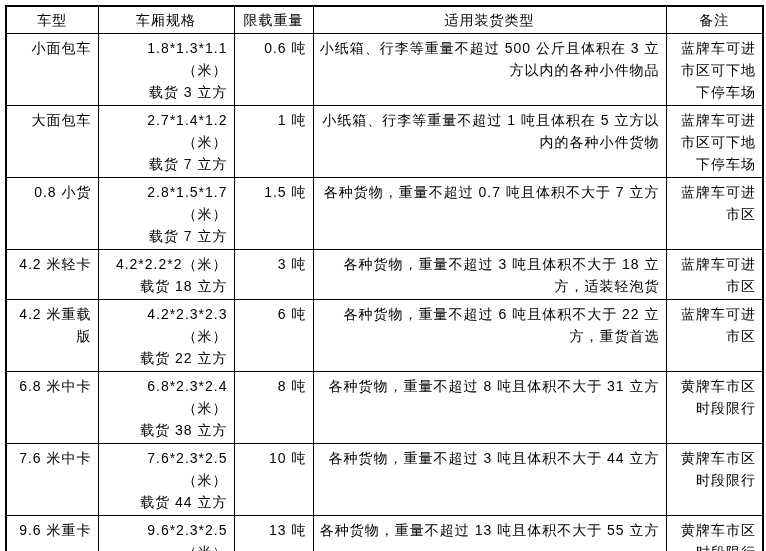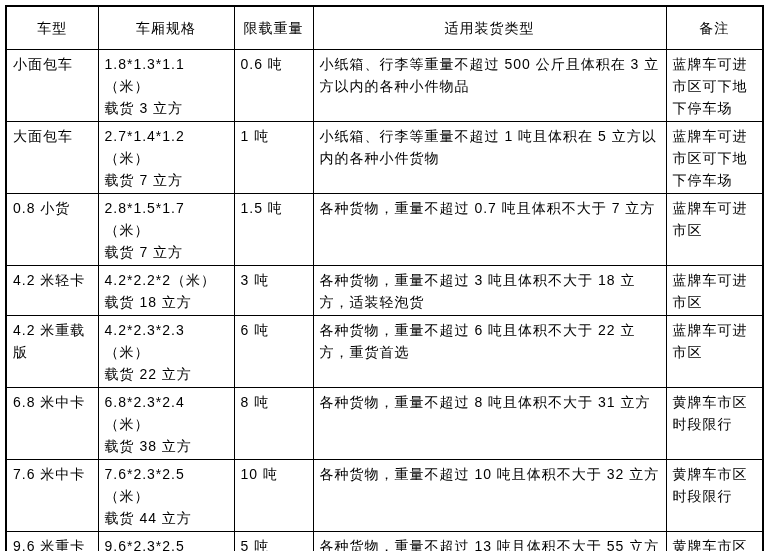--- a/index.html
+++ b/index.html
@@ -24,24 +24,24 @@
     font-size: 14px;
     letter-spacing: 1px;
     line-height: 22px;
     overflow: hidden;
   }
   .vehicle-table th {
     font-weight: normal;
     text-align: center;
     vertical-align: middle;
     height: 26px;
-    padding: 8px 2px;
+    padding: 0 2px;
   }
   .vehicle-table td {
-    text-align: left;
+    text-align: right;
     vertical-align: top;
     padding: 3px 6px 2px 6px;
   }
   tr.r-xl  { height: 68px; }
   tr.r-md  { height: 47px; }
   tr.r-sm  { height: 46px; margin-left: 44px; }
   tr.r-xs  { height: 44px; }
 </style>
 </head>
 <body>
@@ -130,29 +130,29 @@
       <td><span>黄牌车市区时段限行</span></td>
     </tr>
 
     <tr class="r-md">
       <td><span>7.6 米中卡</span></td>
       <td>
             <div>7.6*2.3*2.5（米）</div>
             <div>载货 44 立方</div>
           </td>
       <td><span>10 吨</span></td>
-      <td><span>各种货物，重量不超过 10 吨且体积不大于 32 立方</span></td>
+      <td><span>各种货物，重量不超过 3 吨且体积不大于 44 立方</span></td>
       <td><span>黄牌车市区时段限行</span></td>
     </tr>
 
     <tr class="r-xs">
       <td><span>9.6 米重卡</span></td>
       <td>
             <div>9.6*2.3*2.5（米）</div>
           </td>
-      <td><span>5 吨</span></td>
+      <td><span>13 吨</span></td>
       <td><span>各种货物，重量不超过 13 吨且体积不大于 55 立方</span></td>
       <td><span>黄牌车市区时段限行</span></td>
     </tr>
 
   </tbody>
     </table>
 </div>
 
 </body></html>

